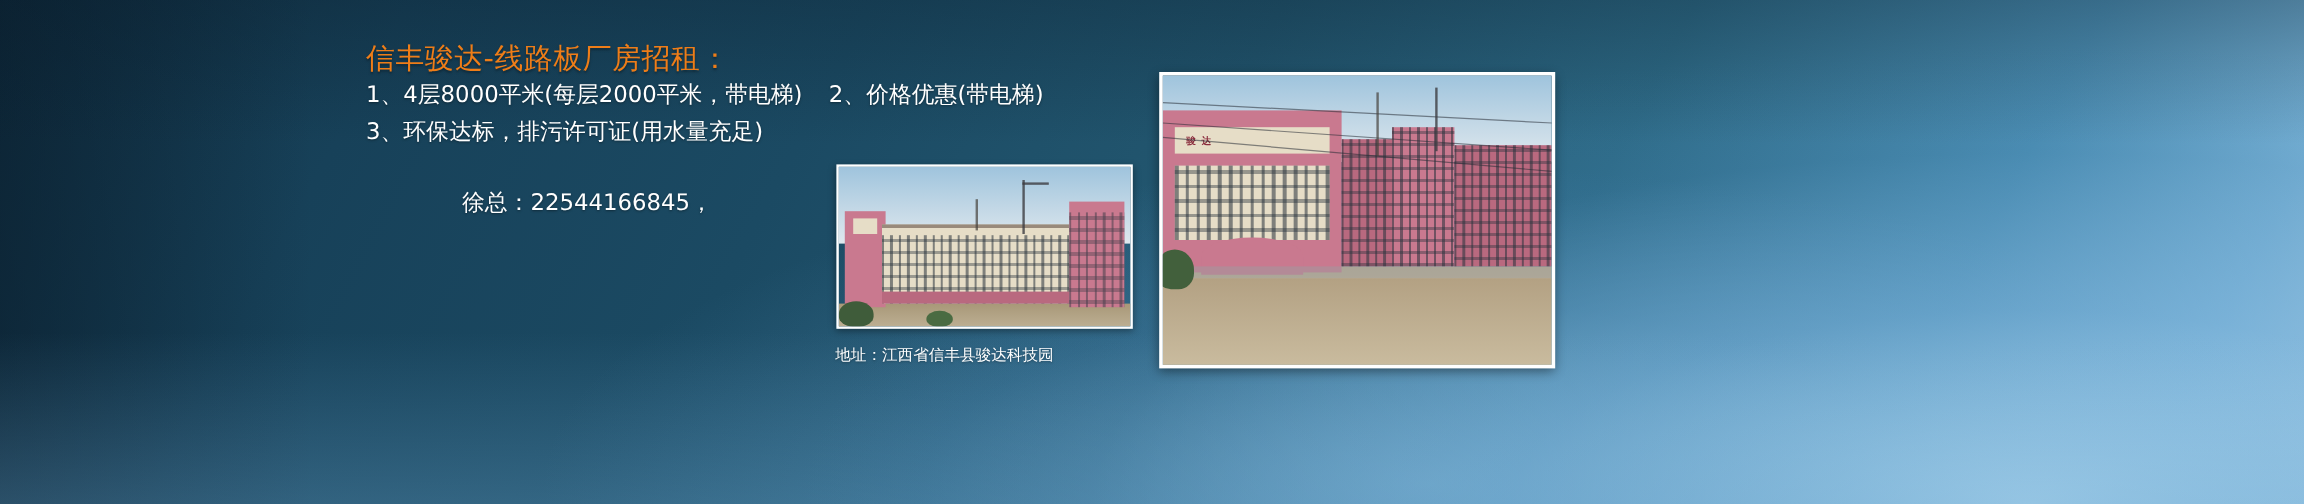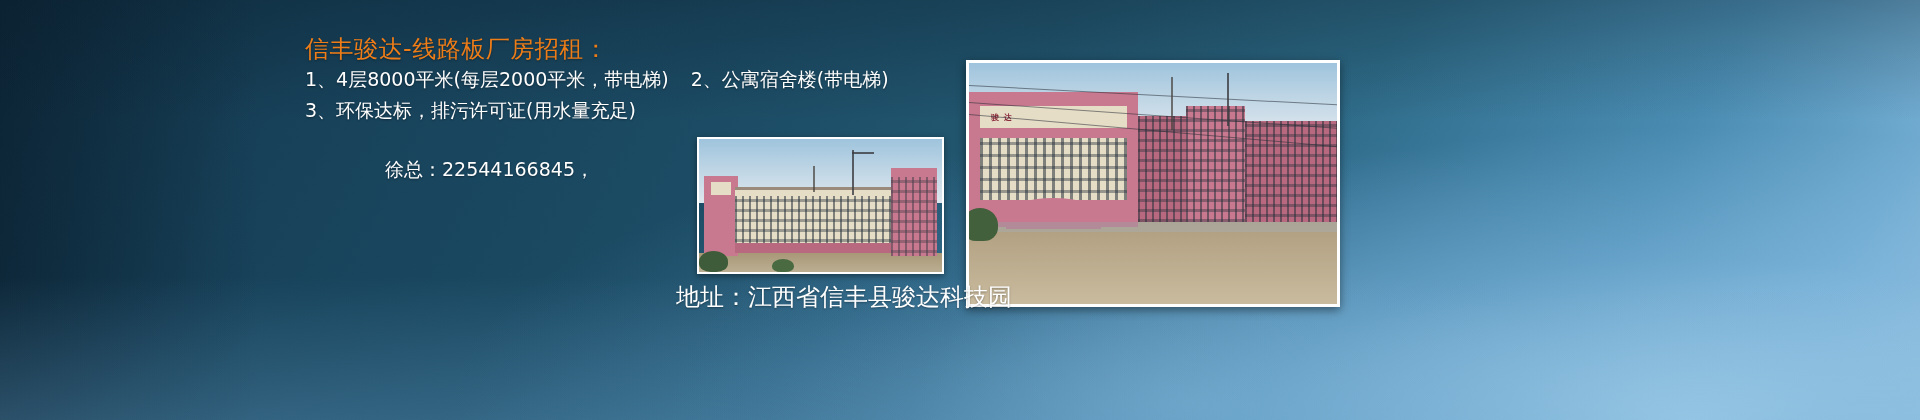--- a/index.html
+++ b/index.html
@@ -69,21 +69,21 @@
   .contact-line.indent { padding-left:80px; }
 
   
   #photo-small {
     position:absolute; left:697px; top:137px; width:247px; height:137px;
     border:2px solid #ffffff;
     box-shadow:0 2px 6px rgba(0,0,0,0.40);
     overflow:hidden; z-index:6;
   }
   #photo-large {
-    position:absolute; left:966px; top:60px; width:374px; height:247px;
+    position:absolute; left:966px; top:60px; width:330px; height:247px;
     border:3px solid #ffffff;
     box-shadow:0 3px 9px rgba(0,0,0,0.45);
     overflow:hidden; z-index:6;
   }
   .photo-inner { position:absolute; inset:0; overflow:hidden; }
 
   
   .sky {
     position:absolute; left:0; right:0; top:0;
     background:linear-gradient(to bottom,#9fc4dd 0%,#c3d8e6 55%,#dfe8ee 100%);
@@ -128,40 +128,40 @@
   }
   .tree {
     position:absolute; background:#4a6b42; border-radius:50% 50% 40% 40%;
   }
   .gate-arch {
     position:absolute; background:#c9798f; border-radius:50% 50% 0 0;
   }
 
   
   #address {
-    position:absolute; left:676px; top:283px;
-    color:#ffffff; font-size:24px; line-height:28px;
+    position:absolute; left:696px; top:283px;
+    color:#ffffff; font-size:13px; line-height:28px;
     white-space:nowrap; z-index:7;
     text-shadow:0 1px 2px rgba(0,0,0,0.35);
   }
 </style>
 </head>
 <body>
 
 <div id="banner">
 
   <div class="edge-dark-left"></div>
   <div class="edge-dark-top"></div>
 
   <div id="textblock">
 
     <div class="title">信丰骏达-线路板厂房招租：</div>
 
     <div class="bullet">
-      <span>1、</span><span>4层8000平米(每层2000平米，带电梯)</span><span class="gap2"></span><span>2、</span><span>公寓宿舍楼(带电梯)</span>
+      <span>1、</span><span>4层8000平米(每层2000平米，带电梯)</span><span class="gap2"></span><span>2、</span><span>价格优惠(带电梯)</span>
     </div>
 
     <div class="bullet">
       <span>3、</span><span>环保达标，排污许可证(用水量充足)</span>
     </div>
 
 
     <div class="spacer"></div>
 
 

